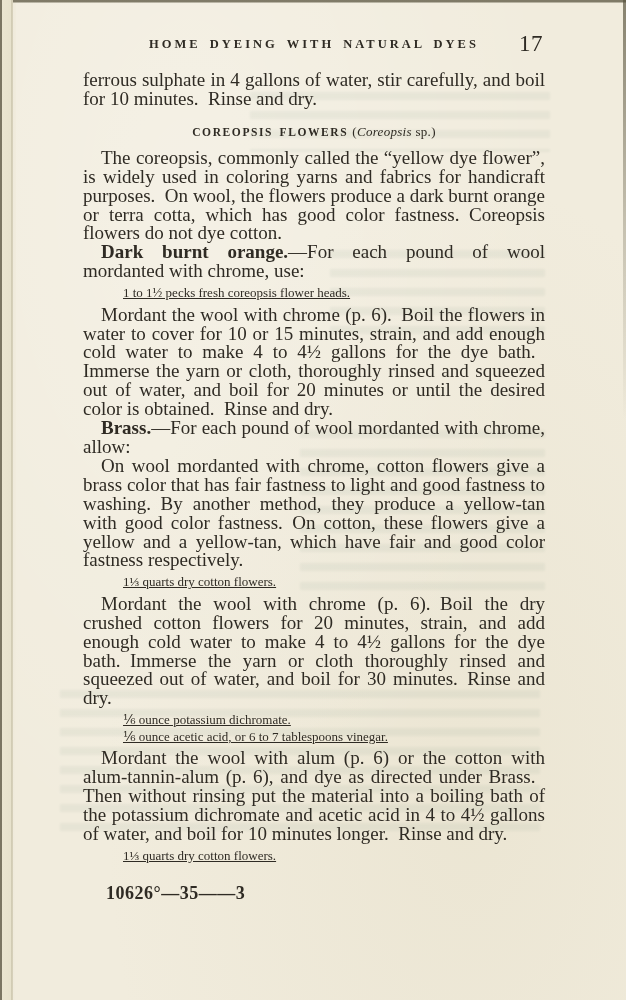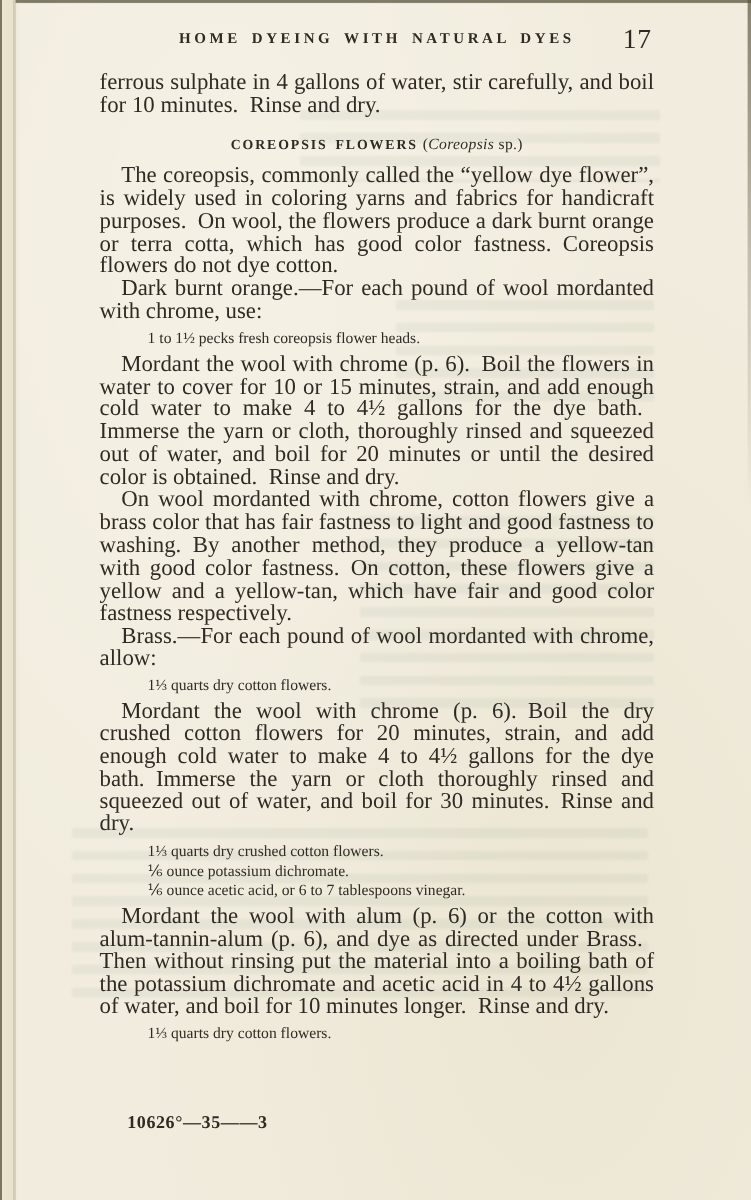--- a/index.html
+++ b/index.html
@@ -39,21 +39,21 @@
     position:absolute;opacity:.055;filter:blur(1px);pointer-events:none;
     background:repeating-linear-gradient(180deg,#3f6a55 0 8px,rgba(63,106,85,0) 8px 19px);
   }
   .bleed.b1{left:250px;top:92px;width:300px;height:60px;}
   .bleed.b2{left:330px;top:250px;width:215px;height:95px;}
   .bleed.b3{left:300px;top:430px;width:245px;height:170px;}
   .bleed.b4{left:60px;top:690px;width:480px;height:150px;}
 
   .sheet{
     position:relative;
-    padding:23px 81px 0 83px; 
+    padding:34px 81px 0 83px; 
   }
   .running-head{
     position:relative;
     text-align:center;
     margin-bottom:17px;
     height:20px;
   }
   .running-head .title{
     font-size:12.5px;font-weight:700;letter-spacing:3px;
     word-spacing:3px;
@@ -62,38 +62,38 @@
     position:absolute;right:2px;top:-3px;
     font-size:23px;letter-spacing:.5px;font-weight:400;
   }
   p.body{
     margin:0;
     font-size:19px;line-height:18.9px;
     text-align:justify;
     text-indent:18px;
   }
   p.body.noindent{text-indent:0;}
-  .lead{font-weight:400;}
+  .lead{font-weight:700;}
   .sect-head{
     text-align:center;
     margin:13px 0 9px 0;
     white-space:nowrap;
   }
   .sect-head .caps{
     font-size:11.5px;font-weight:700;letter-spacing:1.6px;word-spacing:2px;
   }
   .sect-head .species{font-size:13px;letter-spacing:.3px;}
   .recipe{
     margin:4px 0 4px 40px;
-    font-size:13px;line-height:16.5px;
+    font-size:13px;line-height:16.5px;text-decoration:underline;
   }
   .recipe div{margin:0;}
   .footer-mark{
     position:absolute;left:106px;top:883px;
-    font-size:15px;letter-spacing:.5px;font-weight:700;margin-top:45px;
+    font-size:18px;letter-spacing:.5px;font-weight:700;
   }
 </style>
 </head>
 <body>
 
 <div class="page">
   <div class="edge-left"></div>
   <div class="edge-top"></div>
   <div class="edge-right"></div>
   <div class="bleed b1"></div>
@@ -120,33 +120,32 @@
     <p class="body"><span class="lead">Dark burnt orange.</span><span>—For each pound of wool mordanted with chrome, use:</span></p>
 
     <div class="recipe">
       <div>1 to 1½ pecks fresh coreopsis flower heads.</div>
     </div>
 
     <p class="body">Mordant the wool with chrome (p. 6). Boil the flowers in water to cover for 10 or 15 minutes, strain, and add enough cold water to make 4 to 4½ gallons for the dye bath. Immerse the yarn or cloth, thoroughly rinsed and squeezed out of water, and boil for 20 minutes or until the desired color is obtained. Rinse and dry.</p>
 
 
 
+    <p class="body"><span class="lead">Brass.</span><span>—For each pound of wool mordanted with chrome, allow:</span></p>
+
     <p class="body">On wool mordanted with chrome, cotton flowers give a brass color that has fair fastness to light and good fastness to washing. By another method, they produce a yellow-tan with good color fastness. On cotton, these flowers give a yellow and a yellow-tan, which have fair and good color fastness respectively.</p>
-
-    <p class="body"><span class="lead">Brass.</span><span>—For each pound of wool mordanted with chrome, allow:</span></p>
 
     <div class="recipe">
       <div>1⅓ quarts dry cotton flowers.</div>
     </div>
 
     <p class="body">Mordant the wool with chrome (p. 6). Boil the dry crushed cotton flowers for 20 minutes, strain, and add enough cold water to make 4 to 4½ gallons for the dye bath. Immerse the yarn or cloth thoroughly rinsed and squeezed out of water, and boil for 30 minutes. Rinse and dry.</p>
 
 
     <div class="recipe">
-      <div>1⅓ quarts dry crushed cotton flowers.</div>
       <div>⅙ ounce potassium dichromate.</div>
       <div>⅙ ounce acetic acid, or 6 to 7 tablespoons vinegar.</div>
     </div>
 
     <p class="body">Mordant the wool with alum (p. 6) or the cotton with alum-tannin-alum (p. 6), and dye as directed under Brass. Then without rinsing put the material into a boiling bath of the potassium dichromate and acetic acid in 4 to 4½ gallons of water, and boil for 10 minutes longer. Rinse and dry.</p>
 
 
     <div class="recipe">
       <div>1⅓ quarts dry cotton flowers.</div>
     </div>

